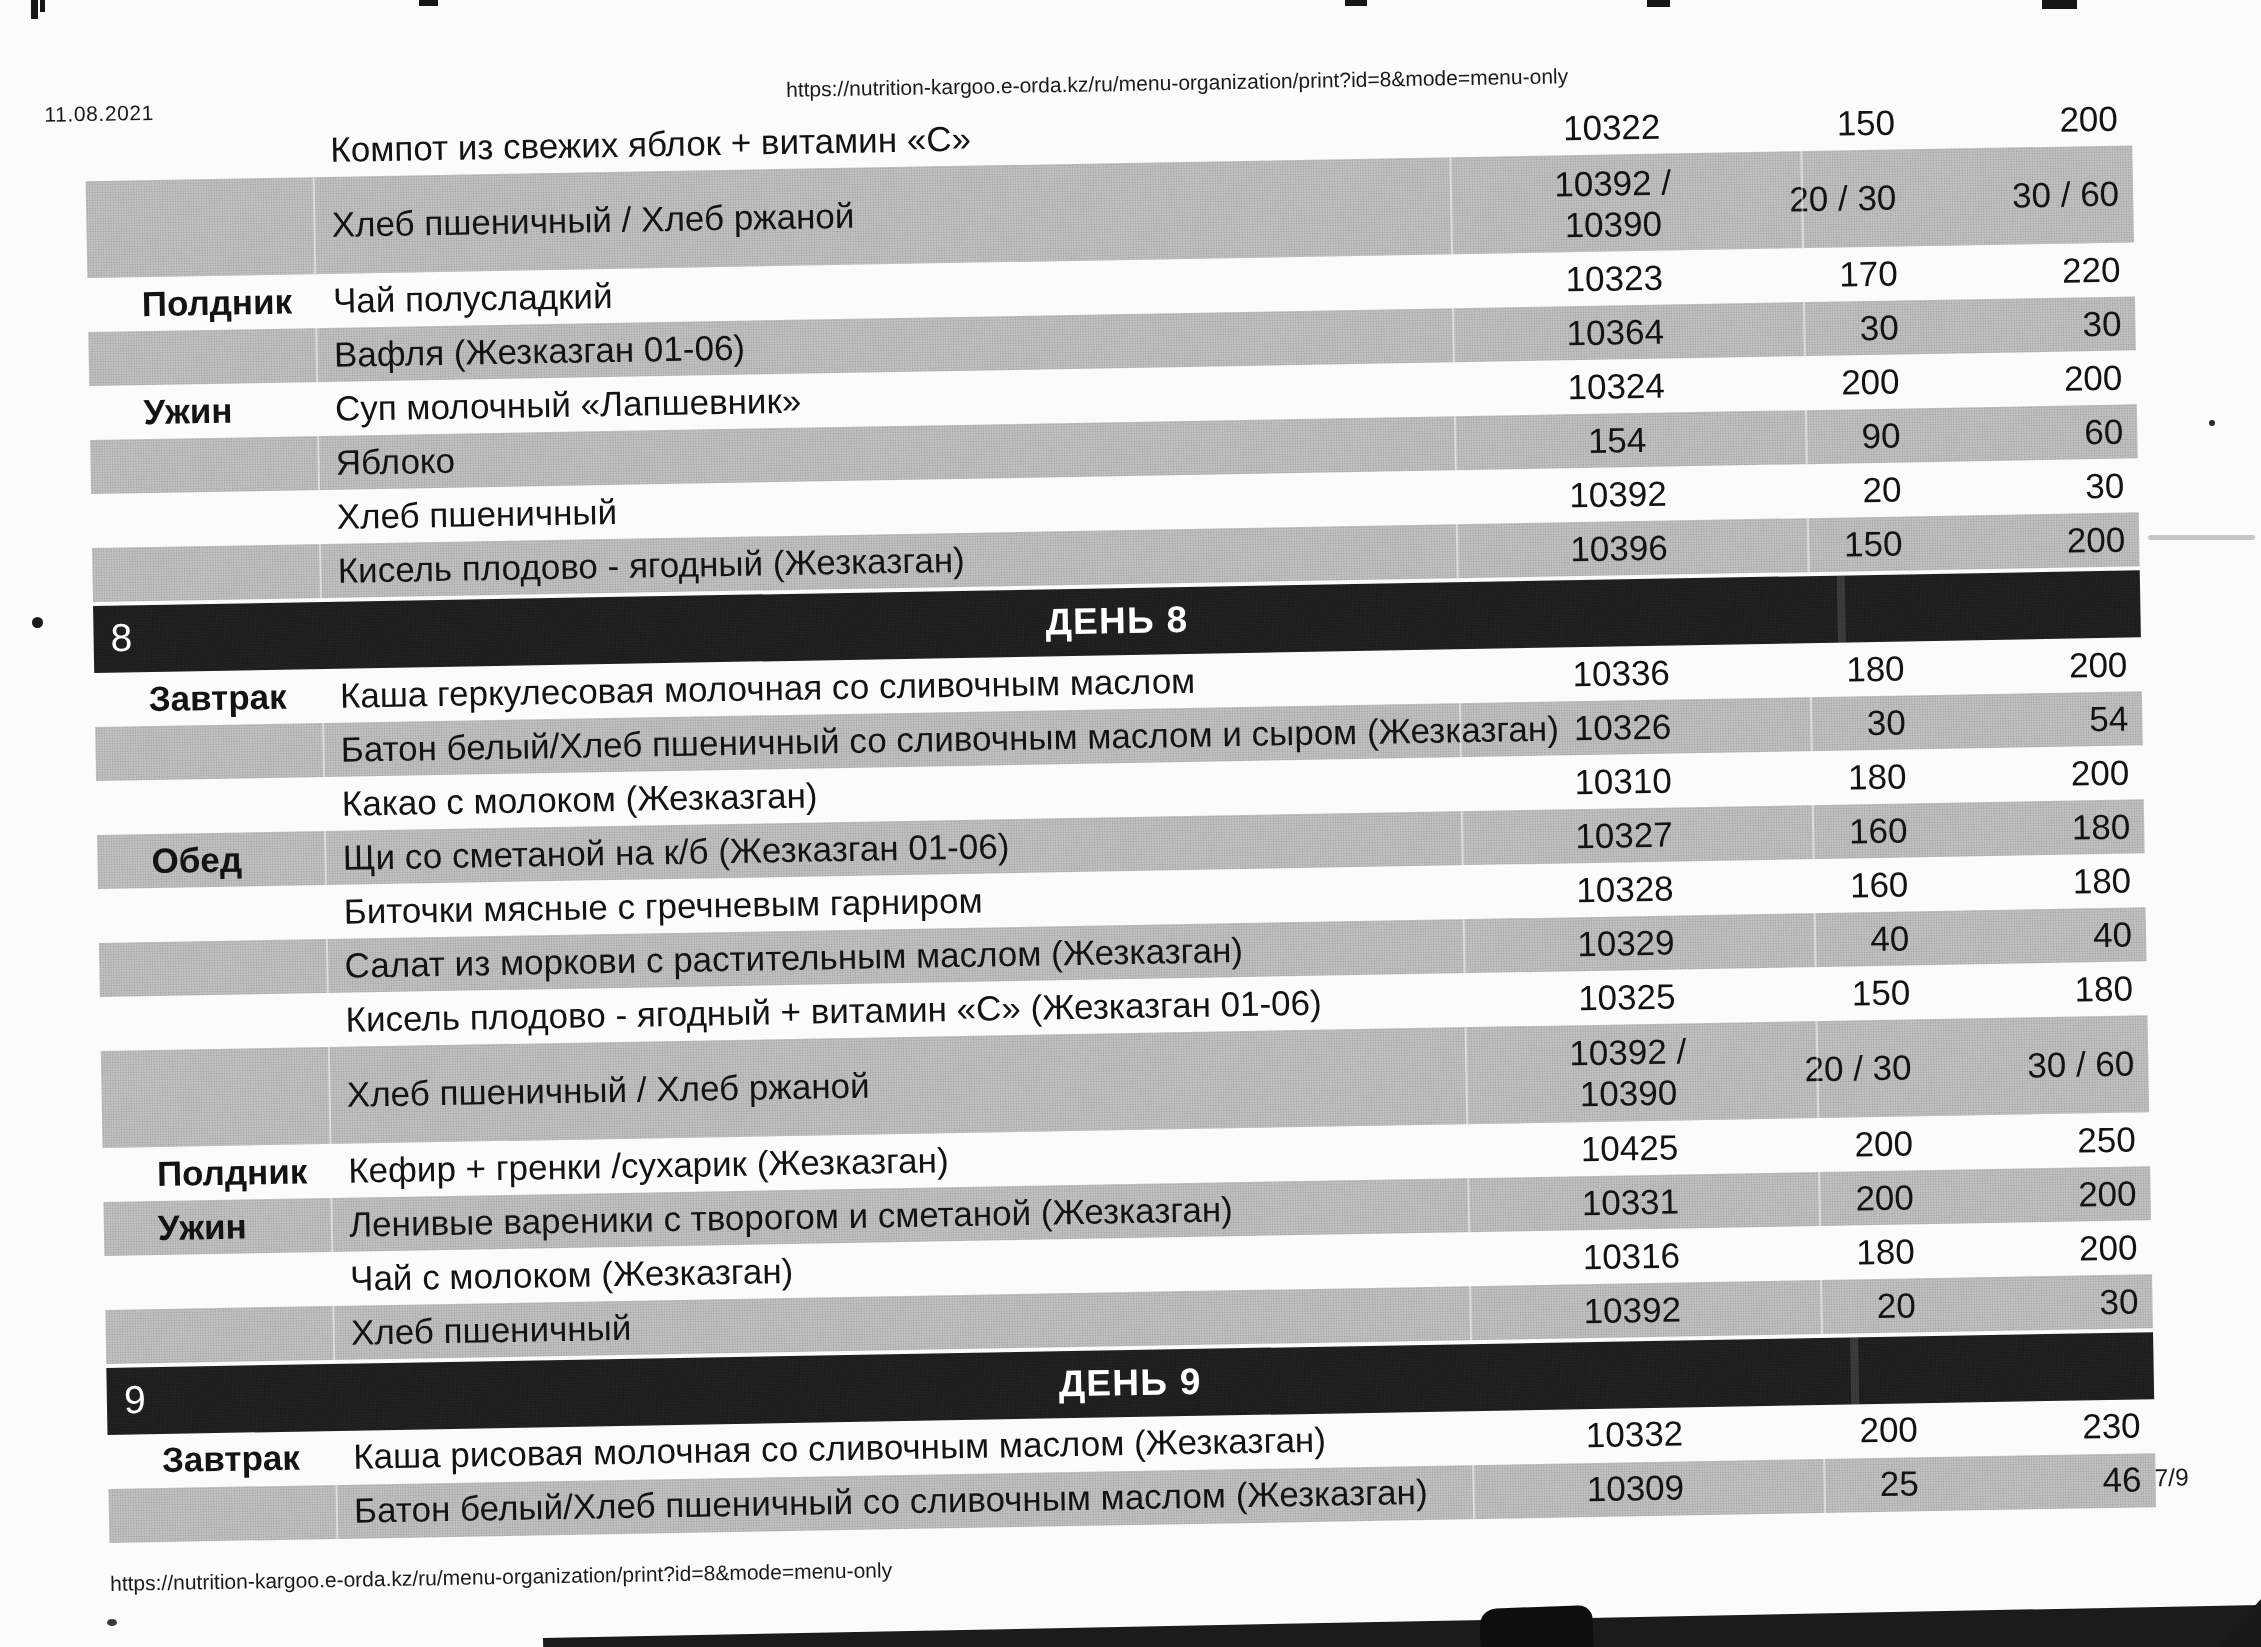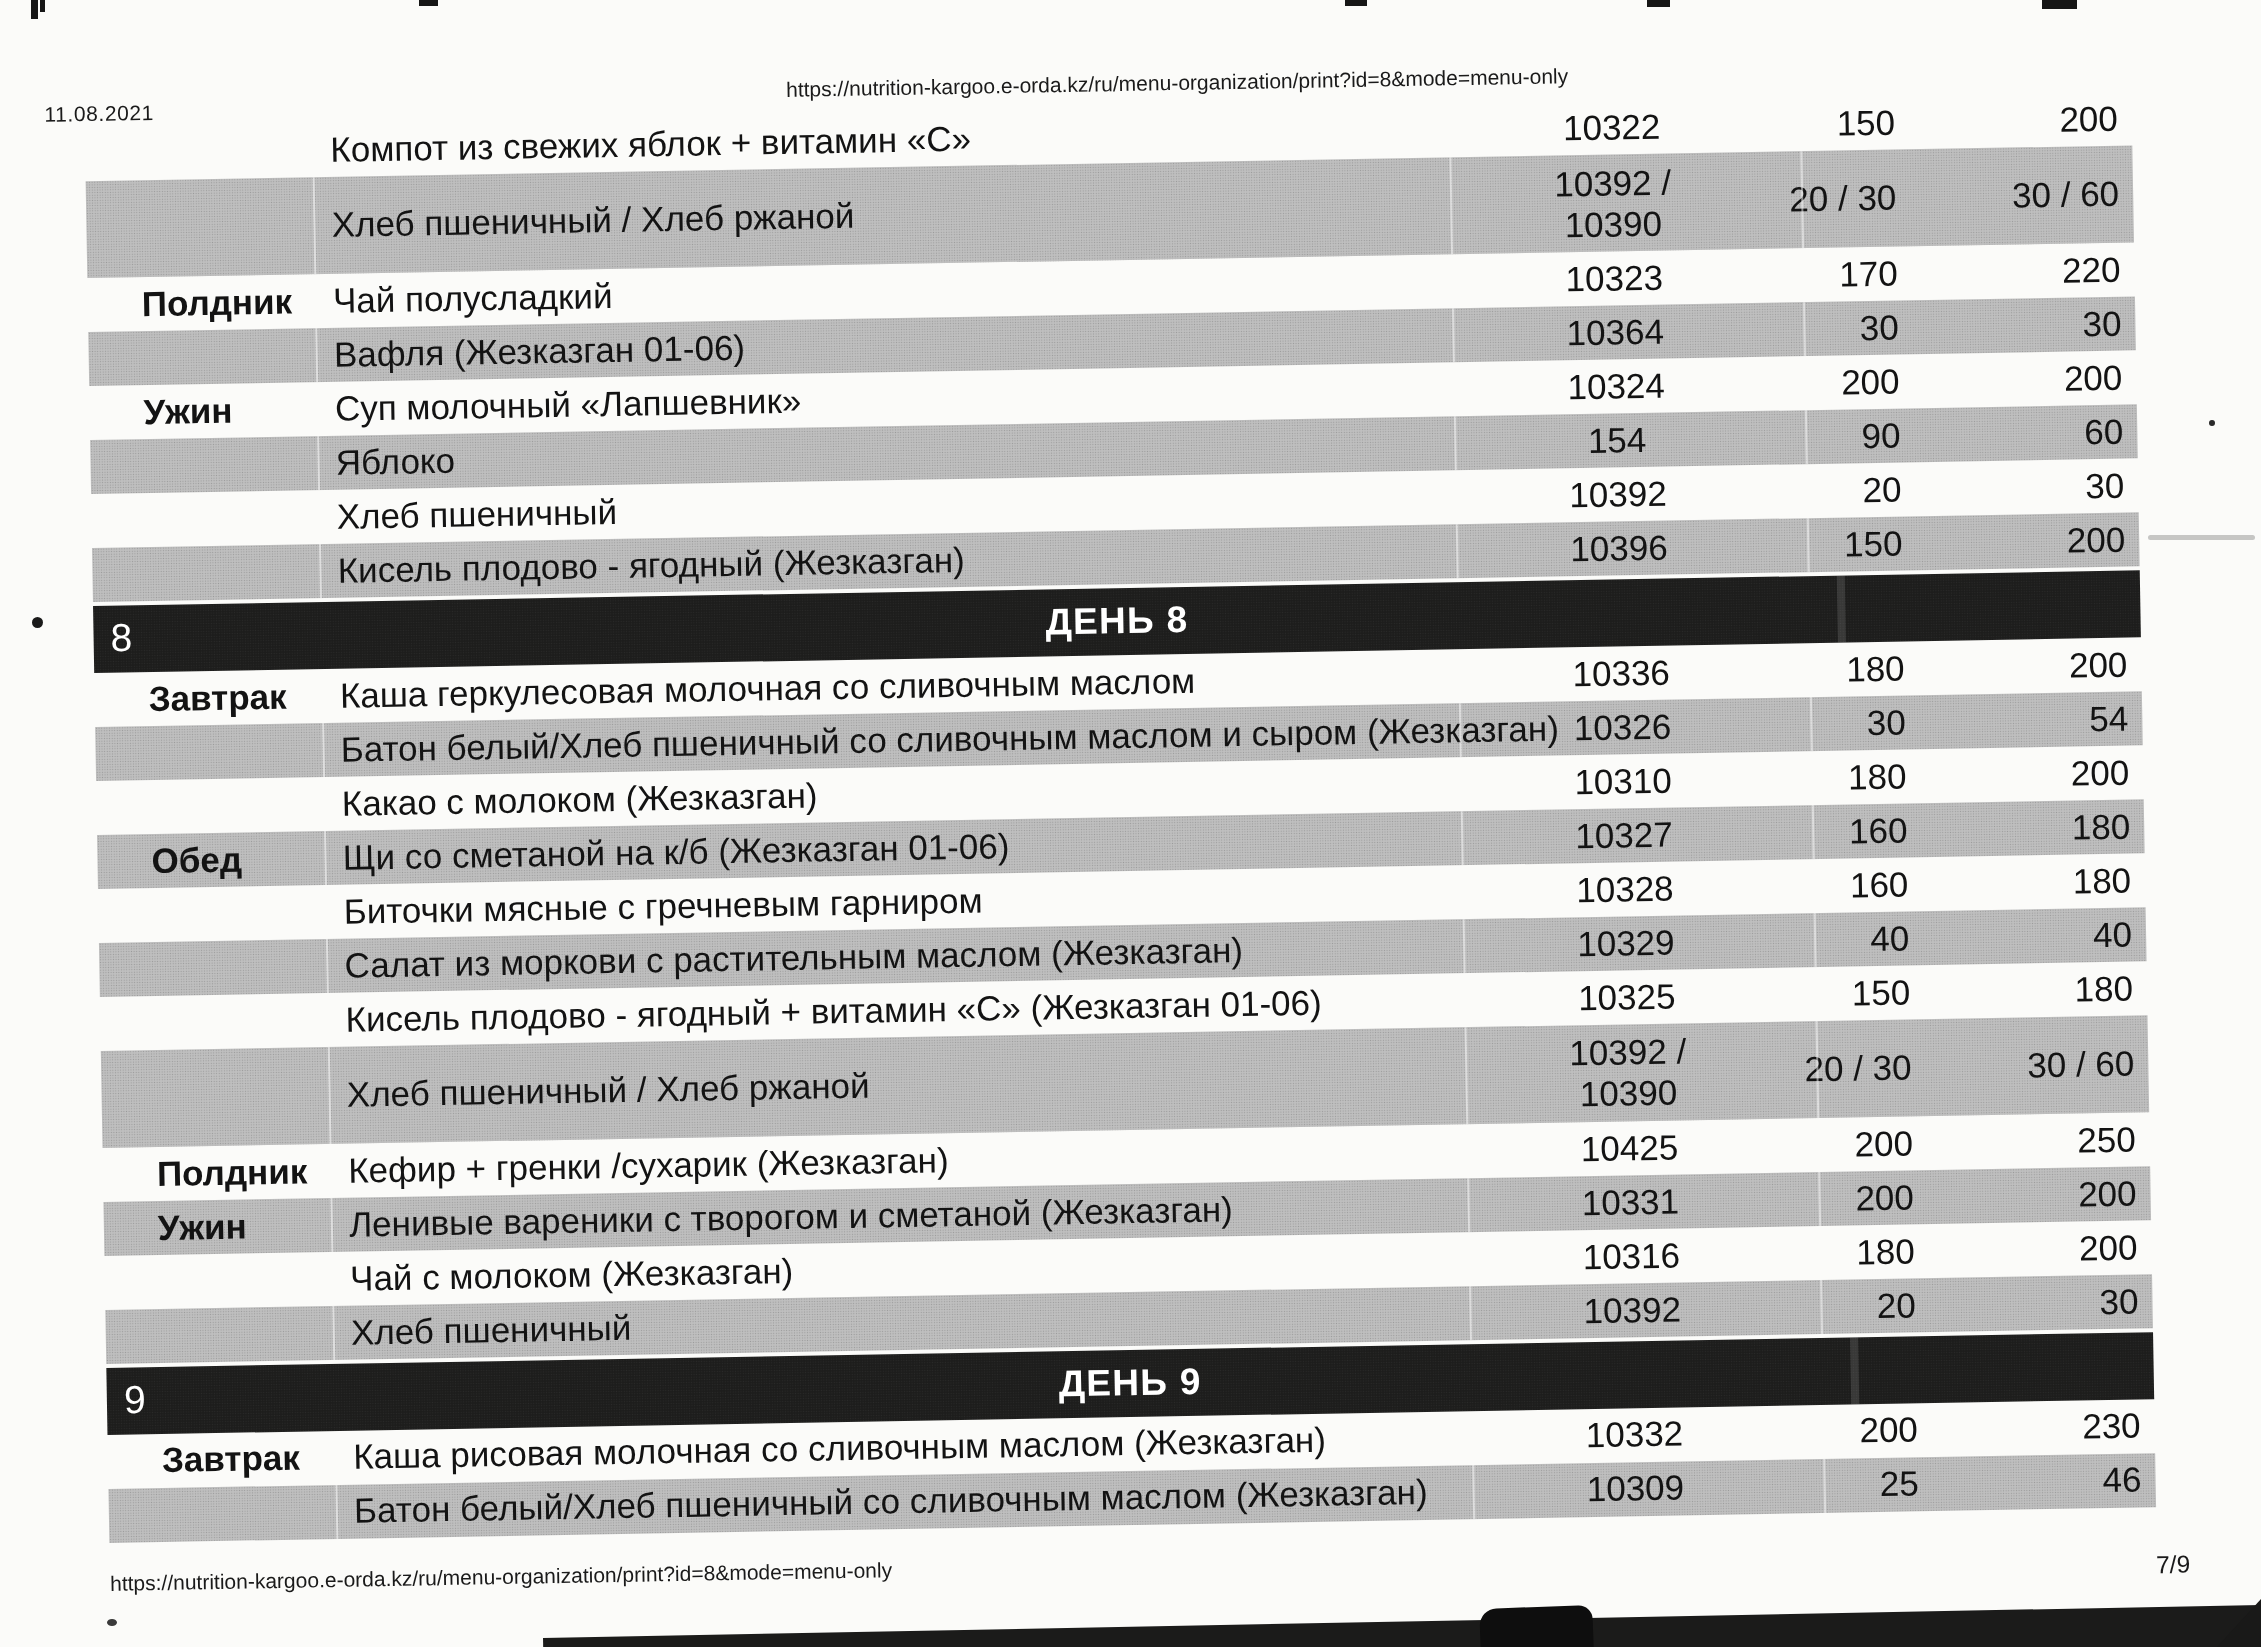--- a/index.html
+++ b/index.html
@@ -4,21 +4,21 @@
 <style>
   html,body{margin:0;padding:0;background:#ffffff;}
   .paper{position:relative;width:2261px;height:1647px;background:#fbfbf9;overflow:hidden;
          font-family:"Liberation Sans","DejaVu Sans",sans-serif;color:#131313;}
   .scan{position:absolute;left:0;top:0;width:2261px;height:1647px;
         transform:rotate(-1deg);transform-origin:1130px 824px;}
 
   .date{position:absolute;left:57px;top:84px;font-size:21px;letter-spacing:0.6px;color:#1a1a1a;}
   .url-top{position:absolute;left:799px;top:72px;font-size:21px;color:#1a1a1a;}
   .url-bottom{position:absolute;left:97px;top:1554px;font-size:21px;color:#1a1a1a;}
-  .pagenum{position:absolute;left:2143px;top:1569px;font-size:24.5px;color:#1a1a1a;}
+  .pagenum{position:absolute;left:2143px;top:1482px;font-size:24.5px;color:#1a1a1a;}
 
   .menu-table{position:absolute;left:97px;top:109px;width:2047px;}
   .row{position:relative;display:flex;align-items:center;height:54px;font-size:35px;line-height:1.05;}
   .row.tall{height:97px;}
   .row.white{background:transparent;}
   .row.gray{background-color:#bfbfbf;
             background-image:radial-gradient(rgba(25,25,25,.22) 0.6px, transparent 0.9px);
             background-size:2.6px 2.6px;}
   .cell{box-sizing:border-box;}
   .c-meal{width:226px;padding-left:54px;font-weight:bold;white-space:nowrap;}

